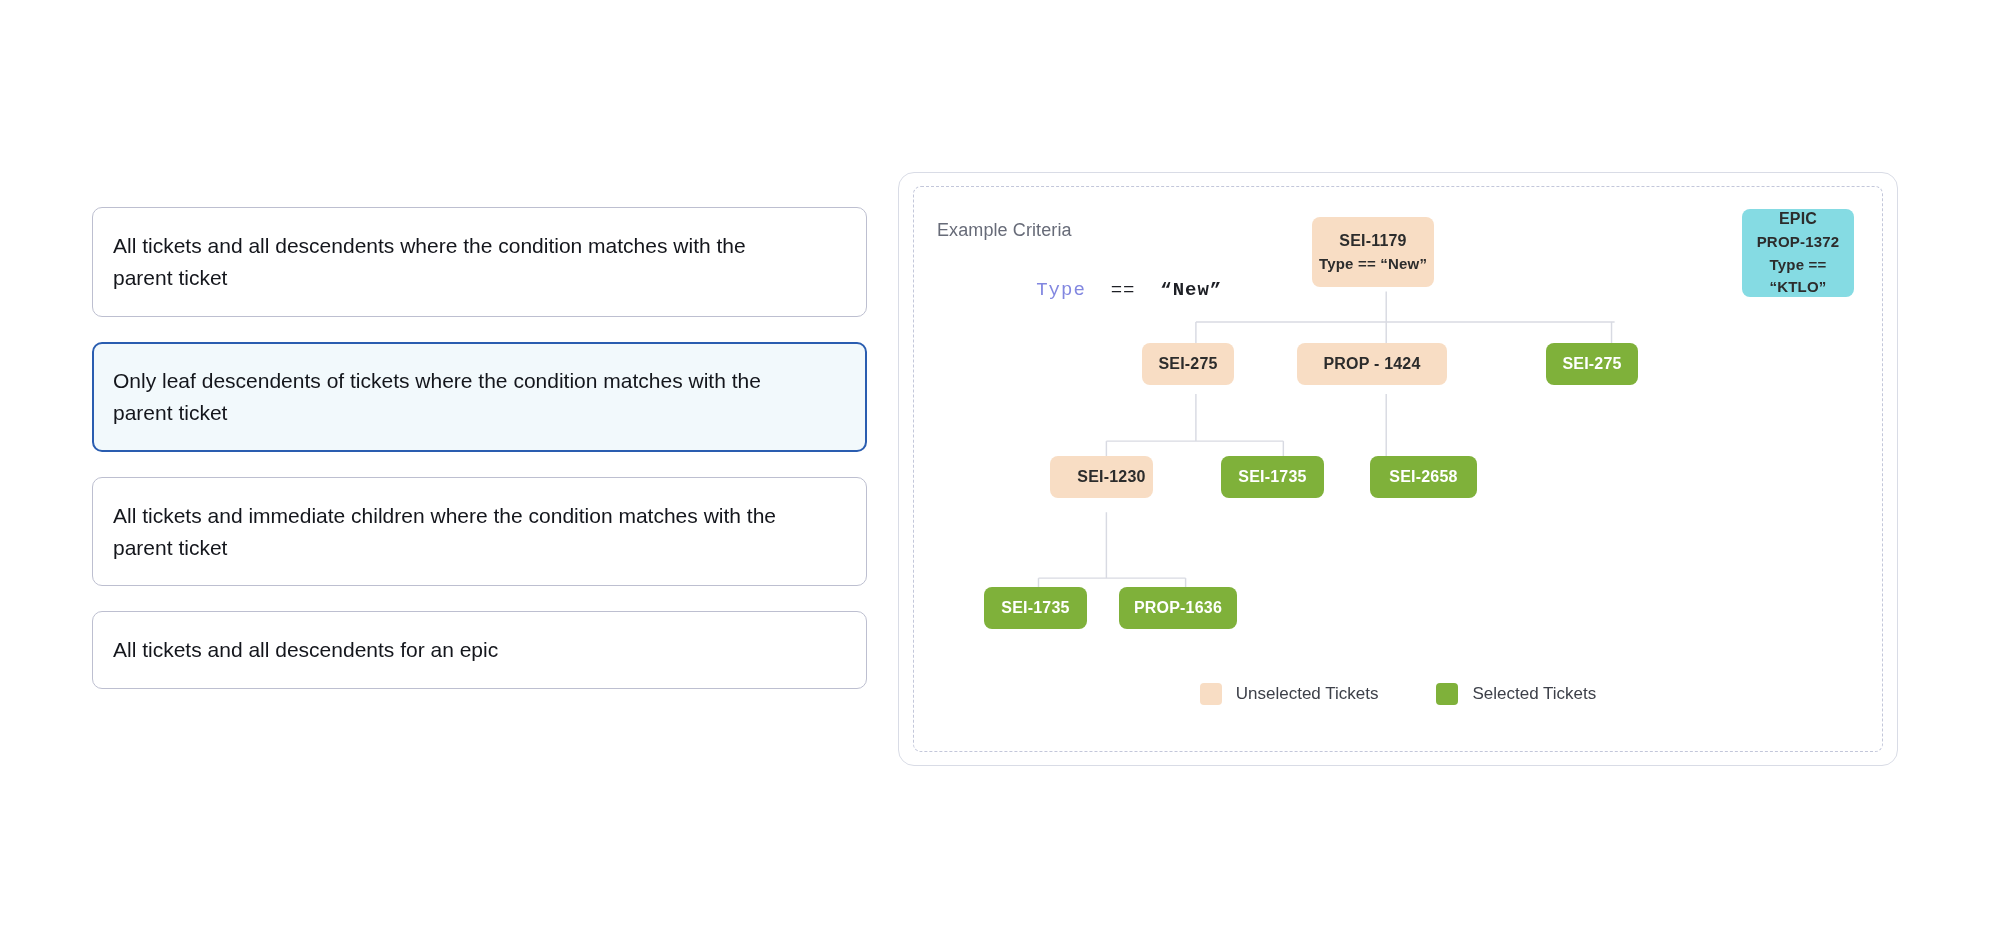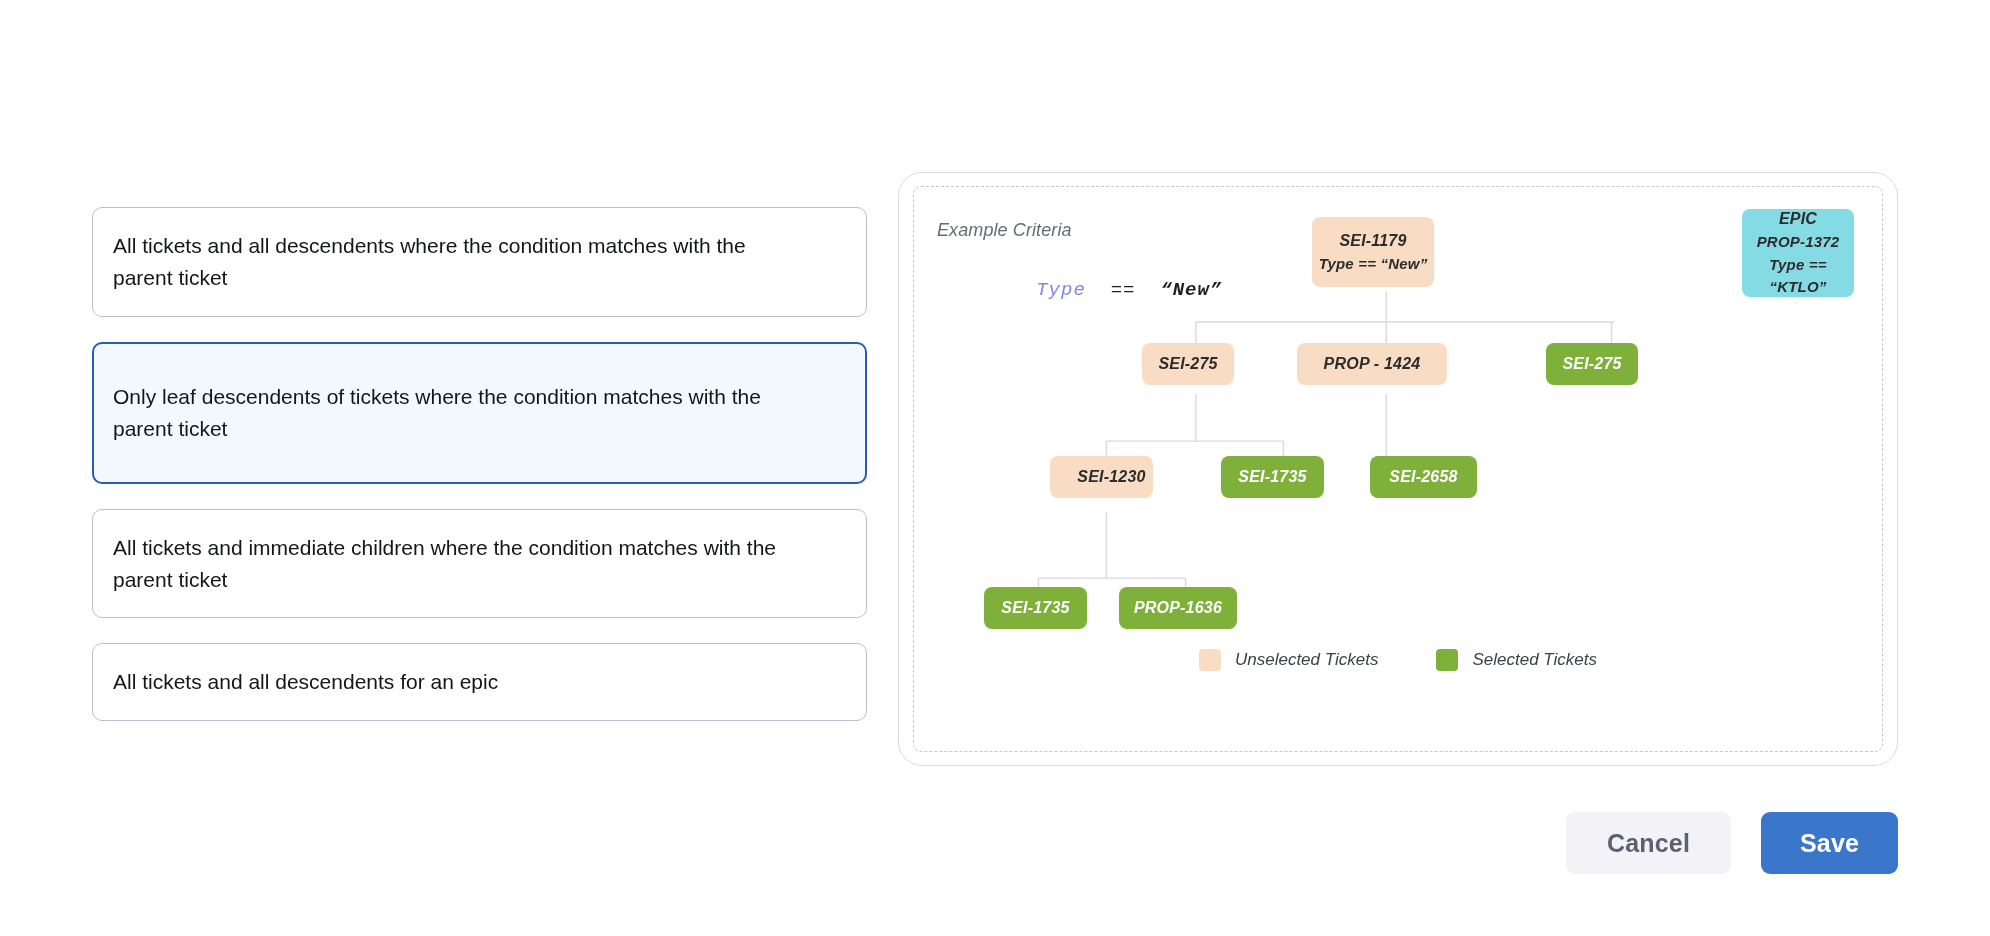--- a/index.html
+++ b/index.html
@@ -53,39 +53,38 @@
     color: #14161c;
     cursor: pointer;
     min-height: 72px;
     display: flex;
     align-items: center;
   }
 
   .option-card.selected {
     border: 2px solid #2a5db0;
     background: #f2f9fc;
-    padding: 37px 19px;
+    padding: 21px 19px;
   }
 
   .option-card .opt-text {
     display: block;
     max-width: 680px;
   }
 
   
   .diagram-panel {
     position: absolute;
     left: 898px;
     top: 172px;
     width: 1000px;
     height: 594px;
     border: 1px solid #d9dce6;
-    border-radius: 24px;
+    border-radius: 16px;
     background: #ffffff;
-    font-style: italic;
   }
 
   .diagram-inner {
     position: absolute;
     left: 14px;
     top: 13px;
     right: 14px;
     bottom: 13px;
     border: 1px dashed #c3c7da;
     border-radius: 8px;
@@ -156,21 +155,21 @@
   .node .n-sub {
     font-weight: 700;
     font-size: 15px;
   }
 
   
   .legend {
     position: absolute;
     left: 0;
     right: 0;
-    top: 462px;
+    top: 496px;
     display: flex;
     justify-content: center;
     align-items: center;
     gap: 58px;
   }
   .legend-item {
     display: flex;
     align-items: center;
     gap: 14px;
   }
@@ -317,18 +316,14 @@
           </div>
           <div class="legend-item">
             <span class="legend-swatch sw-selected" style="background: rgb(127, 177, 58);"></span>
             <span class="legend-label">Selected Tickets</span>
           </div>
         </div>
 
     </div>
   </div>
 
-  <div class="footer">
-    <button class="btn btn-cancel">Cancel</button>
-    <button class="btn btn-save">Save</button>
-  </div>
 
 </div>
 
 </body></html>

